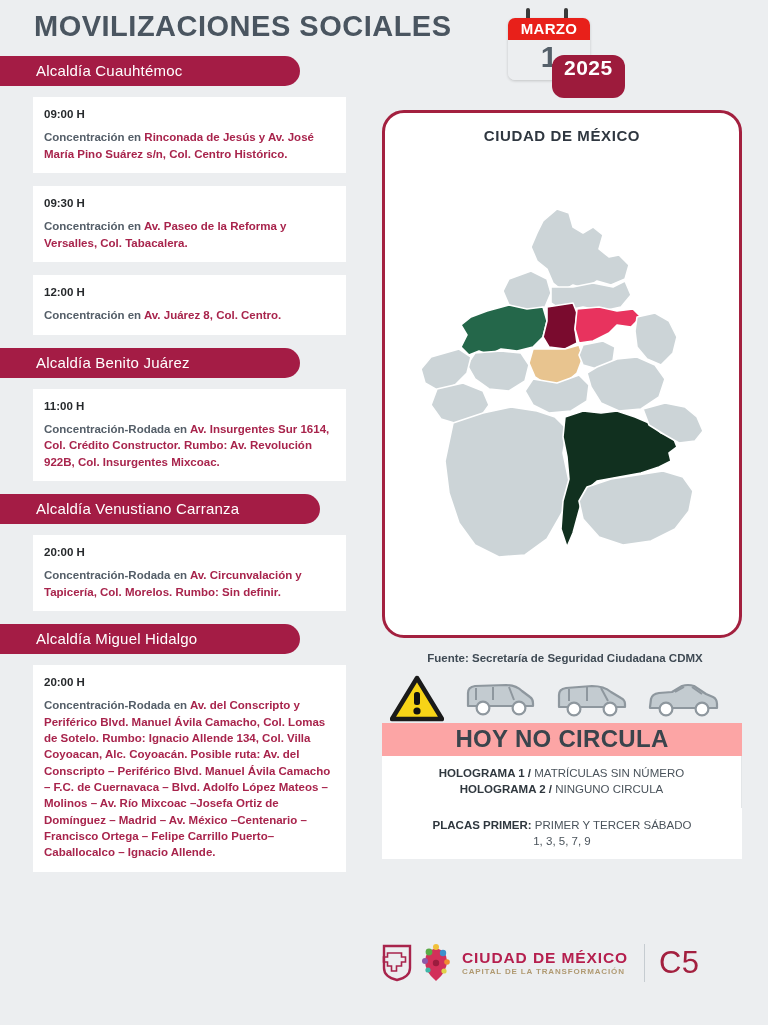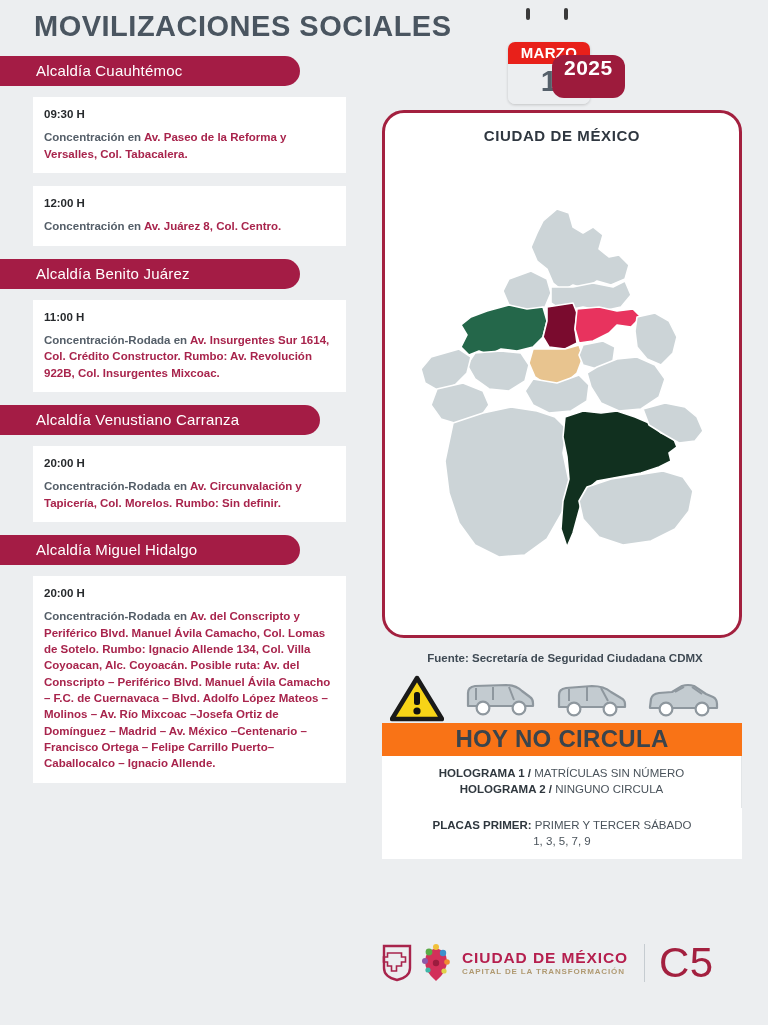--- a/index.html
+++ b/index.html
@@ -19,21 +19,21 @@
     font-size:29px; font-weight:bold; letter-spacing:.5px;
     color:#4a5560;
   }
 
   
   .cal{position:absolute; left:508px; top:8px; width:82px;}
   .cal-rings{position:relative;height:10px;}
   .ring{position:absolute;top:0;width:4px;height:12px;background:#3a3a3a;border-radius:2px;}
   .ring.l{left:18px;} .ring.r{left:56px;}
   .cal-box{position:relative;width:82px;border-radius:7px;overflow:hidden;
-    box-shadow:0 1px 3px rgba(0,0,0,.18);margin-top:24px;}
+    box-shadow:0 1px 3px rgba(0,0,0,.18);}
   .cal-top{background:#e8201a;color:#fff;font-size:15px;font-weight:bold;
     text-align:center;padding:2px 0 3px;letter-spacing:.3px;}
   .cal-body{background:#eceef0;color:#55606a;font-size:30px;font-weight:bold;
     text-align:center;padding:2px 0 8px;line-height:1;}
   .cal-year{position:absolute; left:552px; top:55px;
     background:#9d1b3c;color:#fff;border-radius:12px;
     font-size:21px;font-weight:bold;padding:1px 12px 18px;letter-spacing:.5px;}
 
   
   .left{position:absolute;left:0;top:56px;width:352px;}
@@ -71,21 +71,21 @@
   .fuente{
     margin-top:14px;text-align:center;font-size:11.5px;font-weight:bold;color:#3f4a54;
   }
 
   
   .iconrow{position:relative;height:50px;margin-top:9px;padding-left:8px;display:flex;align-items:center;gap:18px;}
 
   
   .hnc{width:360px;}
   .hnc-title{
-    background:#f97316;color:#3a444c;text-align:center;
+    background:#fca5a5;color:#3a444c;text-align:center;
     font-size:24px;font-weight:bold;letter-spacing:.3px;padding:2px 0 3px;
   }
   .hnc-sub{
     background:#c2cace;display:flex;
   }
   .hnc-sub div{
     flex:1;text-align:center;font-size:11.5px;font-weight:bold;color:#3a444c;
     padding:6px 4px 8px; line-height:1.28; letter-spacing:.2px;
   }
   .hnc-body{background:#fff;display:flex;min-height:84px;flex-direction:column;}
@@ -100,21 +100,21 @@
   .footer{
     position:absolute;left:382px;top:932px;width:366px;height:62px;
     display:flex;align-items:center;
   }
   .shield{width:30px;height:38px;margin-right:7px;}
   .emblem{width:34px;height:40px;margin-right:9px;}
   .cdmx-txt{line-height:1.12;}
   .cdmx-1{font-size:15.5px;font-weight:bold;color:#b51f4e;letter-spacing:.9px;}
   .cdmx-2{font-size:8px;font-weight:bold;color:#b09a72;letter-spacing:.85px;margin-top:1px;}
   .vline{width:1px;height:38px;background:#c6ccd1;margin:0 14px 0 16px;}
-  .c5{font-size:42px;color:#a3203f;letter-spacing:.5px;}
+  .c5{font-size:31px;color:#a3203f;letter-spacing:.5px;}
 </style>
 </head>
 <body>
 
 <div class="page">
 
   <div class="title">MOVILIZACIONES SOCIALES</div>
 
   <div class="cal">
     <div class="cal-rings">
@@ -124,20 +124,24 @@
     <div class="cal-box">
       <div class="cal-top">MARZO</div>
       <div class="cal-body">1</div>
     </div>
   </div>
   <div class="cal-year">2025</div>
 
   <div class="left" id="left-col">
       <div class="sec">
         <div class="pill">Alcaldía Cuauhtémoc</div>
+        <div class="card">
+          <span class="time">09:00 H</span>
+          <div class="body"><span>Concentración</span> <span>en</span> <span class="hl">Rinconada de Jesús y Av. José María Pino Suárez s/n, Col. Centro Histórico.</span></div>
+        </div>
         <div class="card">
           <span class="time">09:30 H</span>
           <div class="body"><span>Concentración</span> <span>en</span> <span class="hl">Av. Paseo de la Reforma y Versalles, Col. Tabacalera.</span></div>
         </div>
         <div class="card">
           <span class="time">12:00 H</span>
           <div class="body"><span>Concentración</span> <span>en</span> <span class="hl">Av. Juárez 8, Col. Centro.</span></div>
         </div>
       </div>
       <div class="sec">

